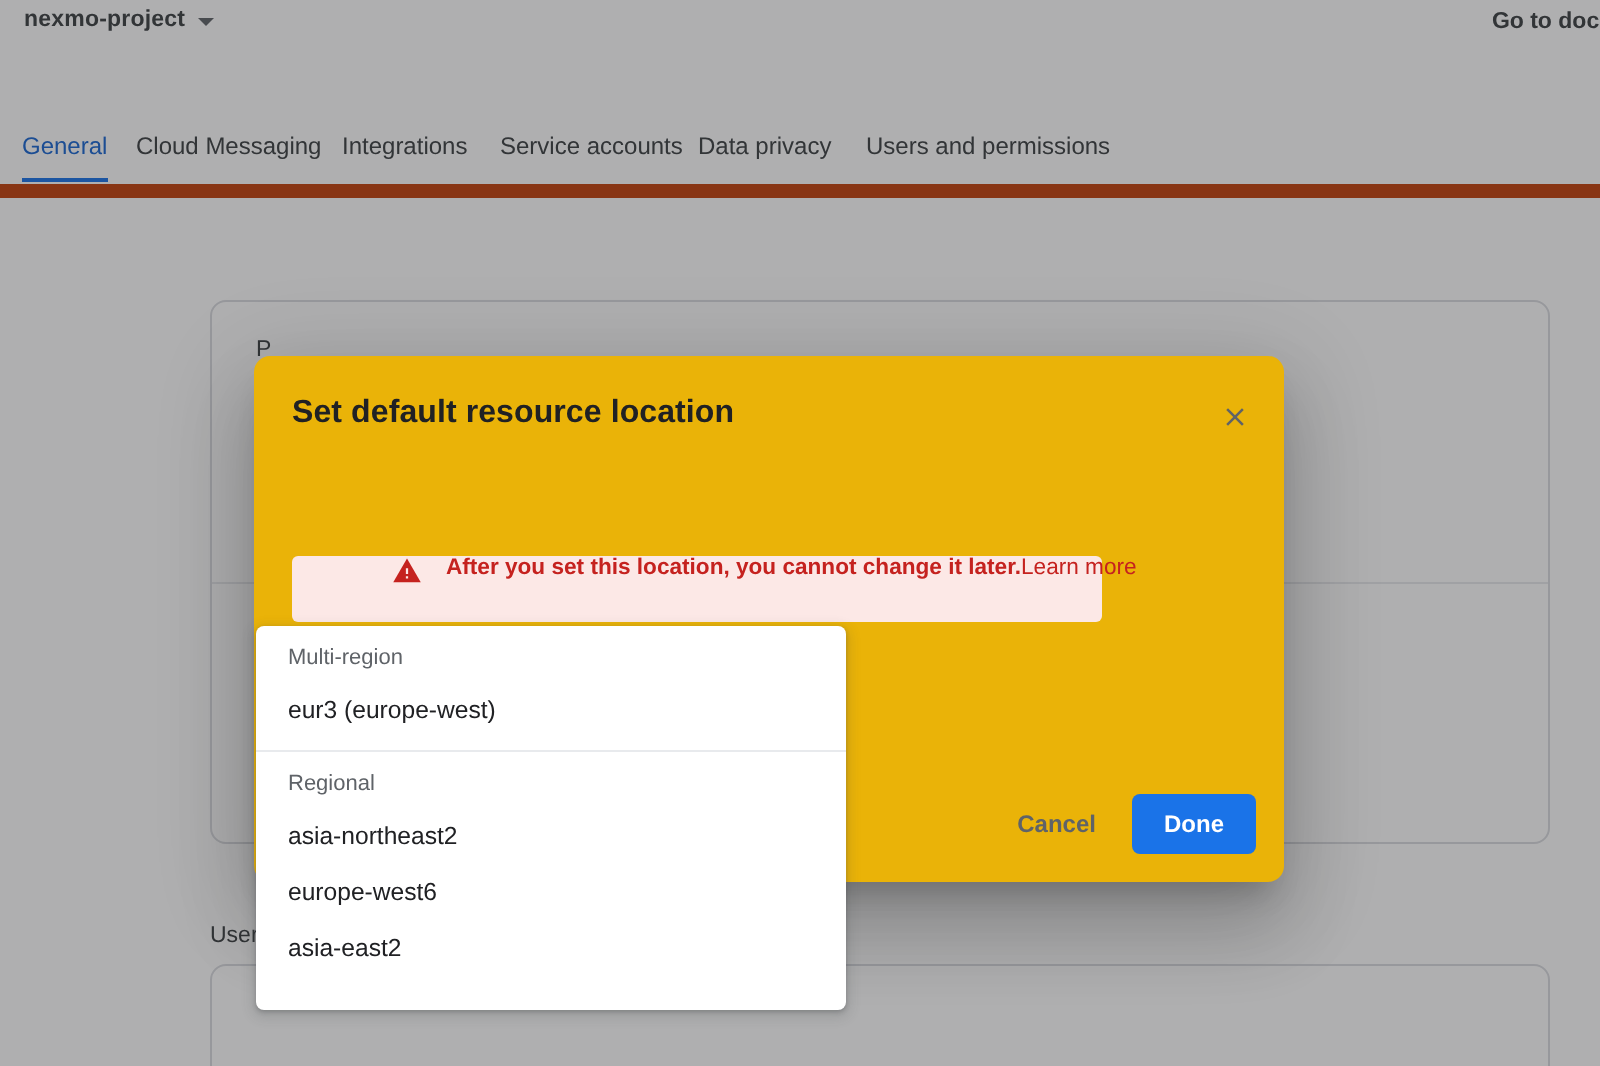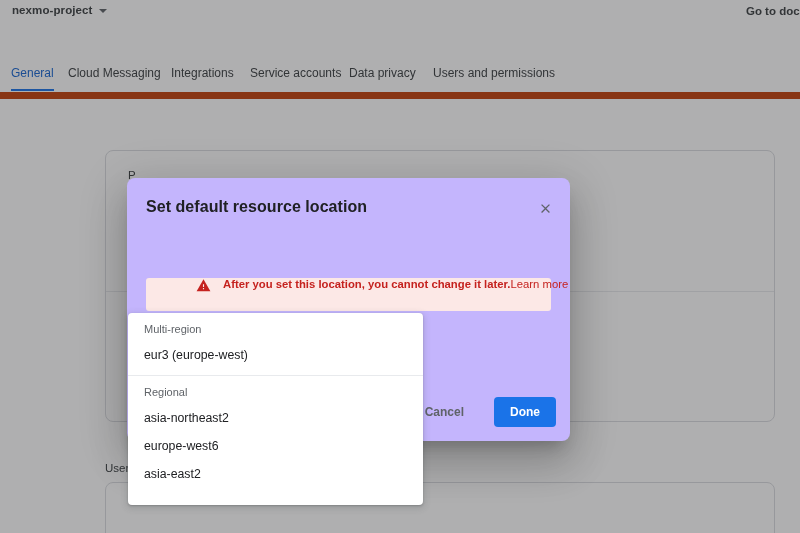--- a/index.html
+++ b/index.html
@@ -62,22 +62,22 @@
   .card-line.bold { font-weight:700; color:#202124; }
   .card-line.muted { color:#5f6368; }
 
   
   #scrim {
     position:absolute; inset:0; background:rgba(32,33,36,.36);
   }
 
   
   #dialog {
-    position:absolute; left:127px; top:178px; width:443px; height:263px;
-    background:#c4b5fd; border-radius:8px;
+    position:absolute; left:127px; top:178px; width:515px; height:263px;
+    background:#eab308; border-radius:8px;
     box-shadow:0 11px 15px -7px rgba(0,0,0,.2),
                0 24px 38px 3px rgba(0,0,0,.14),
                0 9px 46px 8px rgba(0,0,0,.12);
     box-sizing:border-box;
   }
   .dlg-title {
     position:absolute; left:19px; top:20px;
     font-size:16px; font-weight:700; color:#202124; letter-spacing:.05px;
   }
   .dlg-close {
@@ -97,21 +97,21 @@
   .warn-icon { margin-left:18px; margin-right:12px; display:flex; }
   .warn-text {
     font-size:11.3px; font-weight:700; color:#c5221f; flex:1; white-space:nowrap;
   }
   .warn-link {
     font-size:11.3px; color:#c5221f; margin-right:16px;
     white-space:nowrap; cursor:pointer;
   }
   .dlg-actions {
     position:absolute; right:14px; bottom:14px;
-    display:flex; align-items:center; gap:18px;
+    display:flex; align-items:center; gap:6px;
   }
   .btn-text {
     font-size:12px; color:#5f6368; font-weight:700;
     padding:8px 12px; border-radius:4px; background:none;
     border:none; cursor:pointer; font-family:inherit;
   }
   .btn-filled {
     font-size:12px; color:#ffffff; font-weight:700;
     padding:8px 16px; border-radius:4px; background:#1a73e8;
     border:none; cursor:pointer; font-family:inherit;

